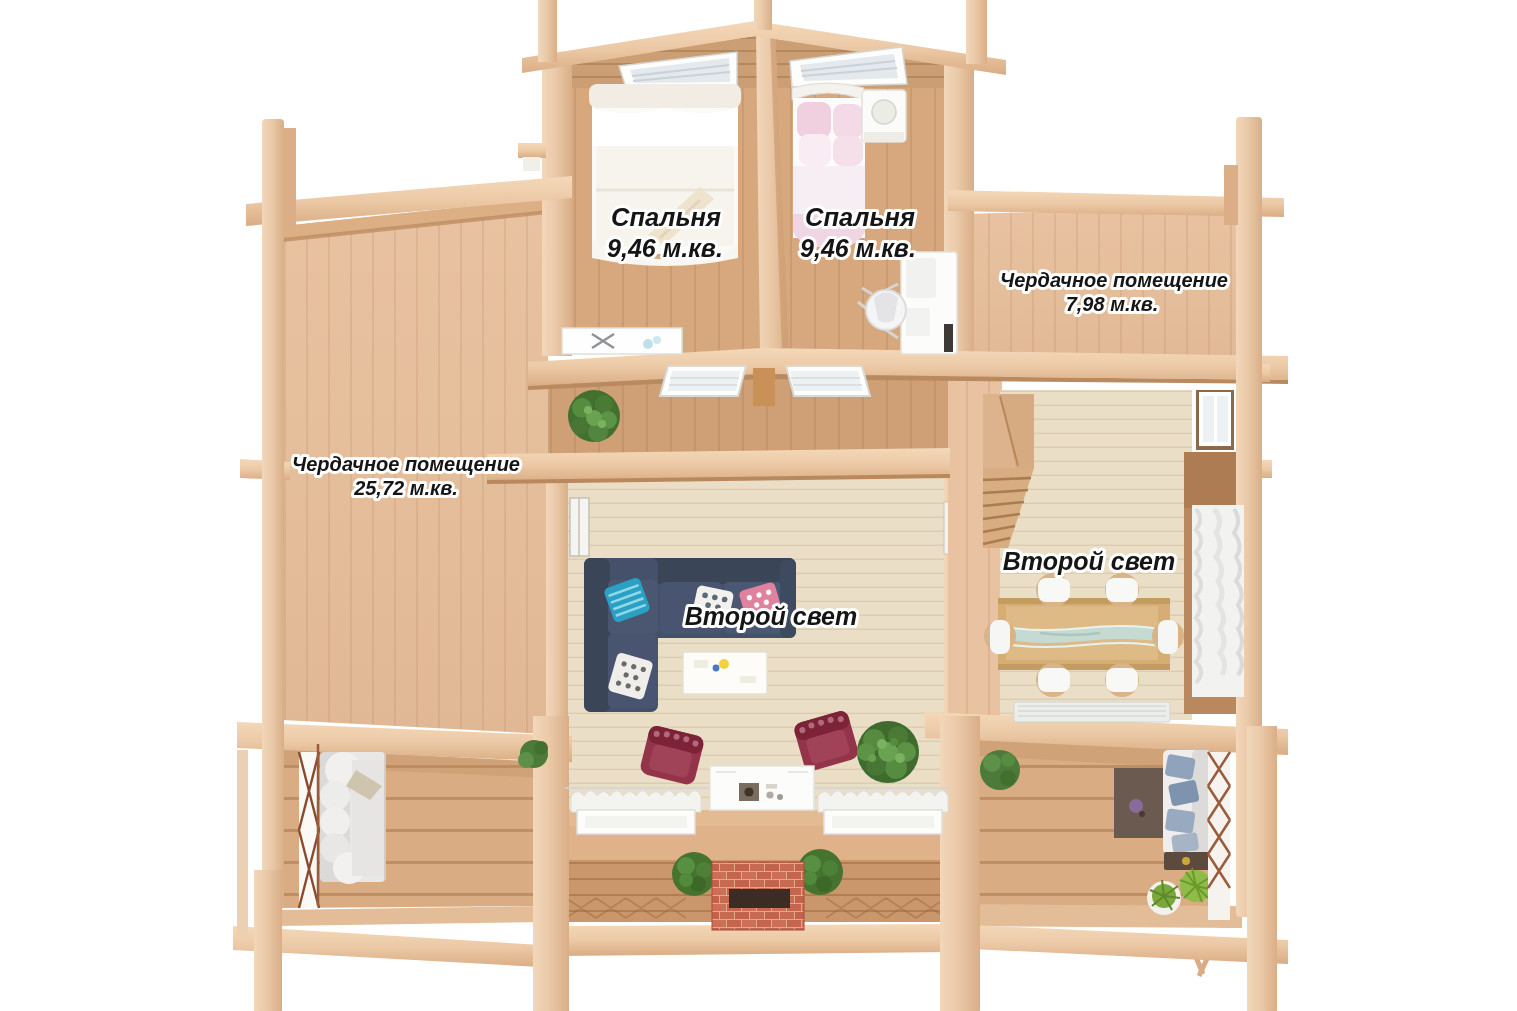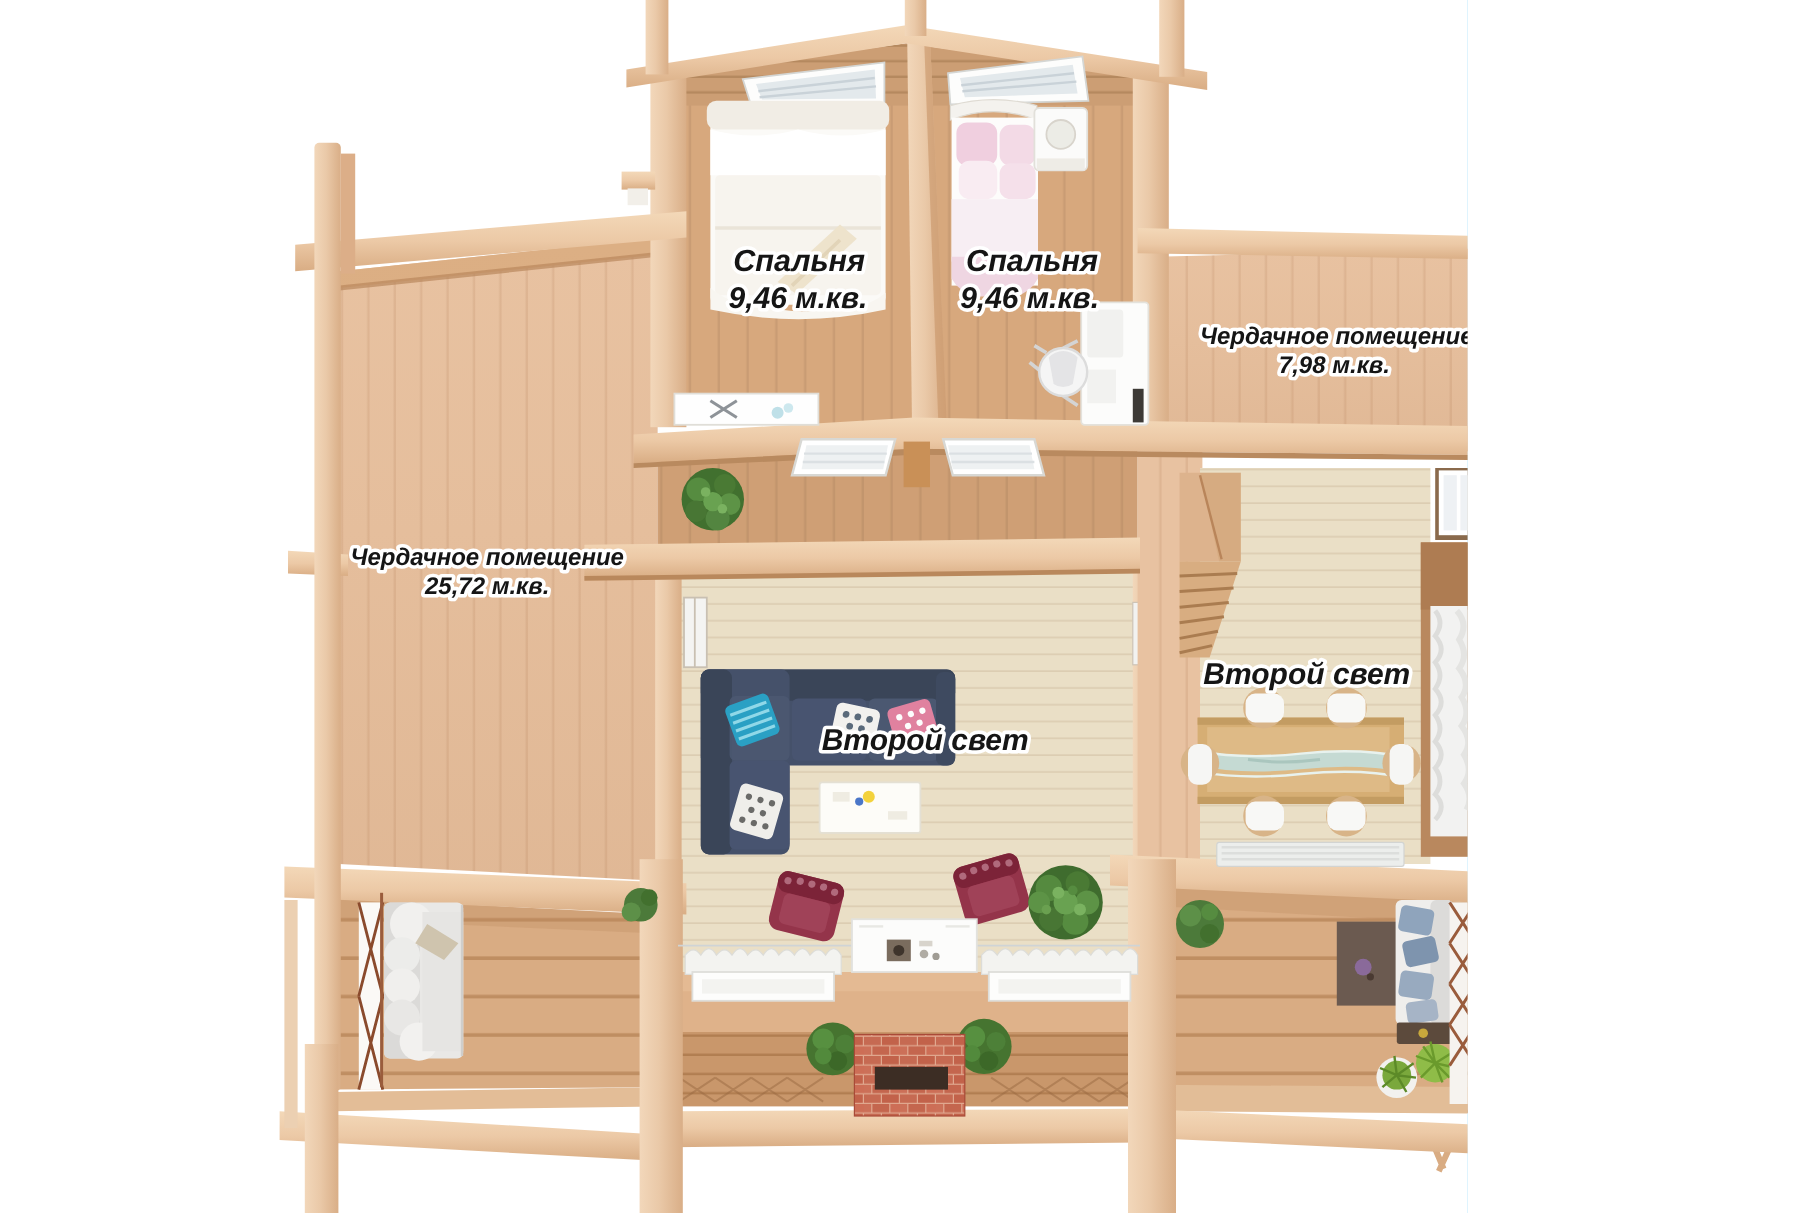--- a/index.html
+++ b/index.html
@@ -1,16 +1,16 @@
 <!DOCTYPE html>
 <html><head>
 <meta charset="utf-8">
 <style>
   html,body{margin:0;padding:0;background:#fff;}
-  .stage{position:relative;width:1223px;height:1011px;overflow:hidden;background:#7dd3fc;
+  .stage{position:relative;width:1499px;height:1011px;overflow:hidden;background:#14b8a6;
          font-family:"Liberation Sans", sans-serif;}
   svg{position:absolute;left:0;top:0;}
   .lbl{paint-order:stroke;stroke:#ffffff;stroke-width:6px;stroke-linejoin:round;
        fill:#151515;font-weight:bold;font-style:italic;
        font-family:"Liberation Sans", sans-serif;text-anchor:middle;}
 </style>
 </head>
 <body>
 <div class="stage">
 <svg width="1517" height="1011" viewBox="0 0 1517 1011">

